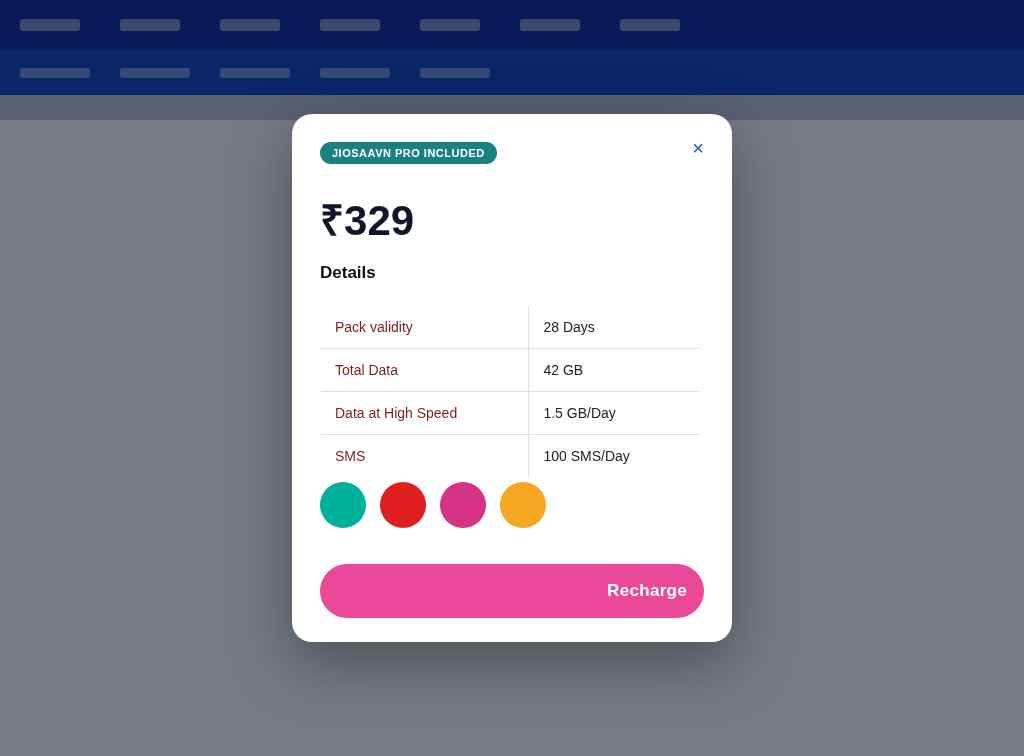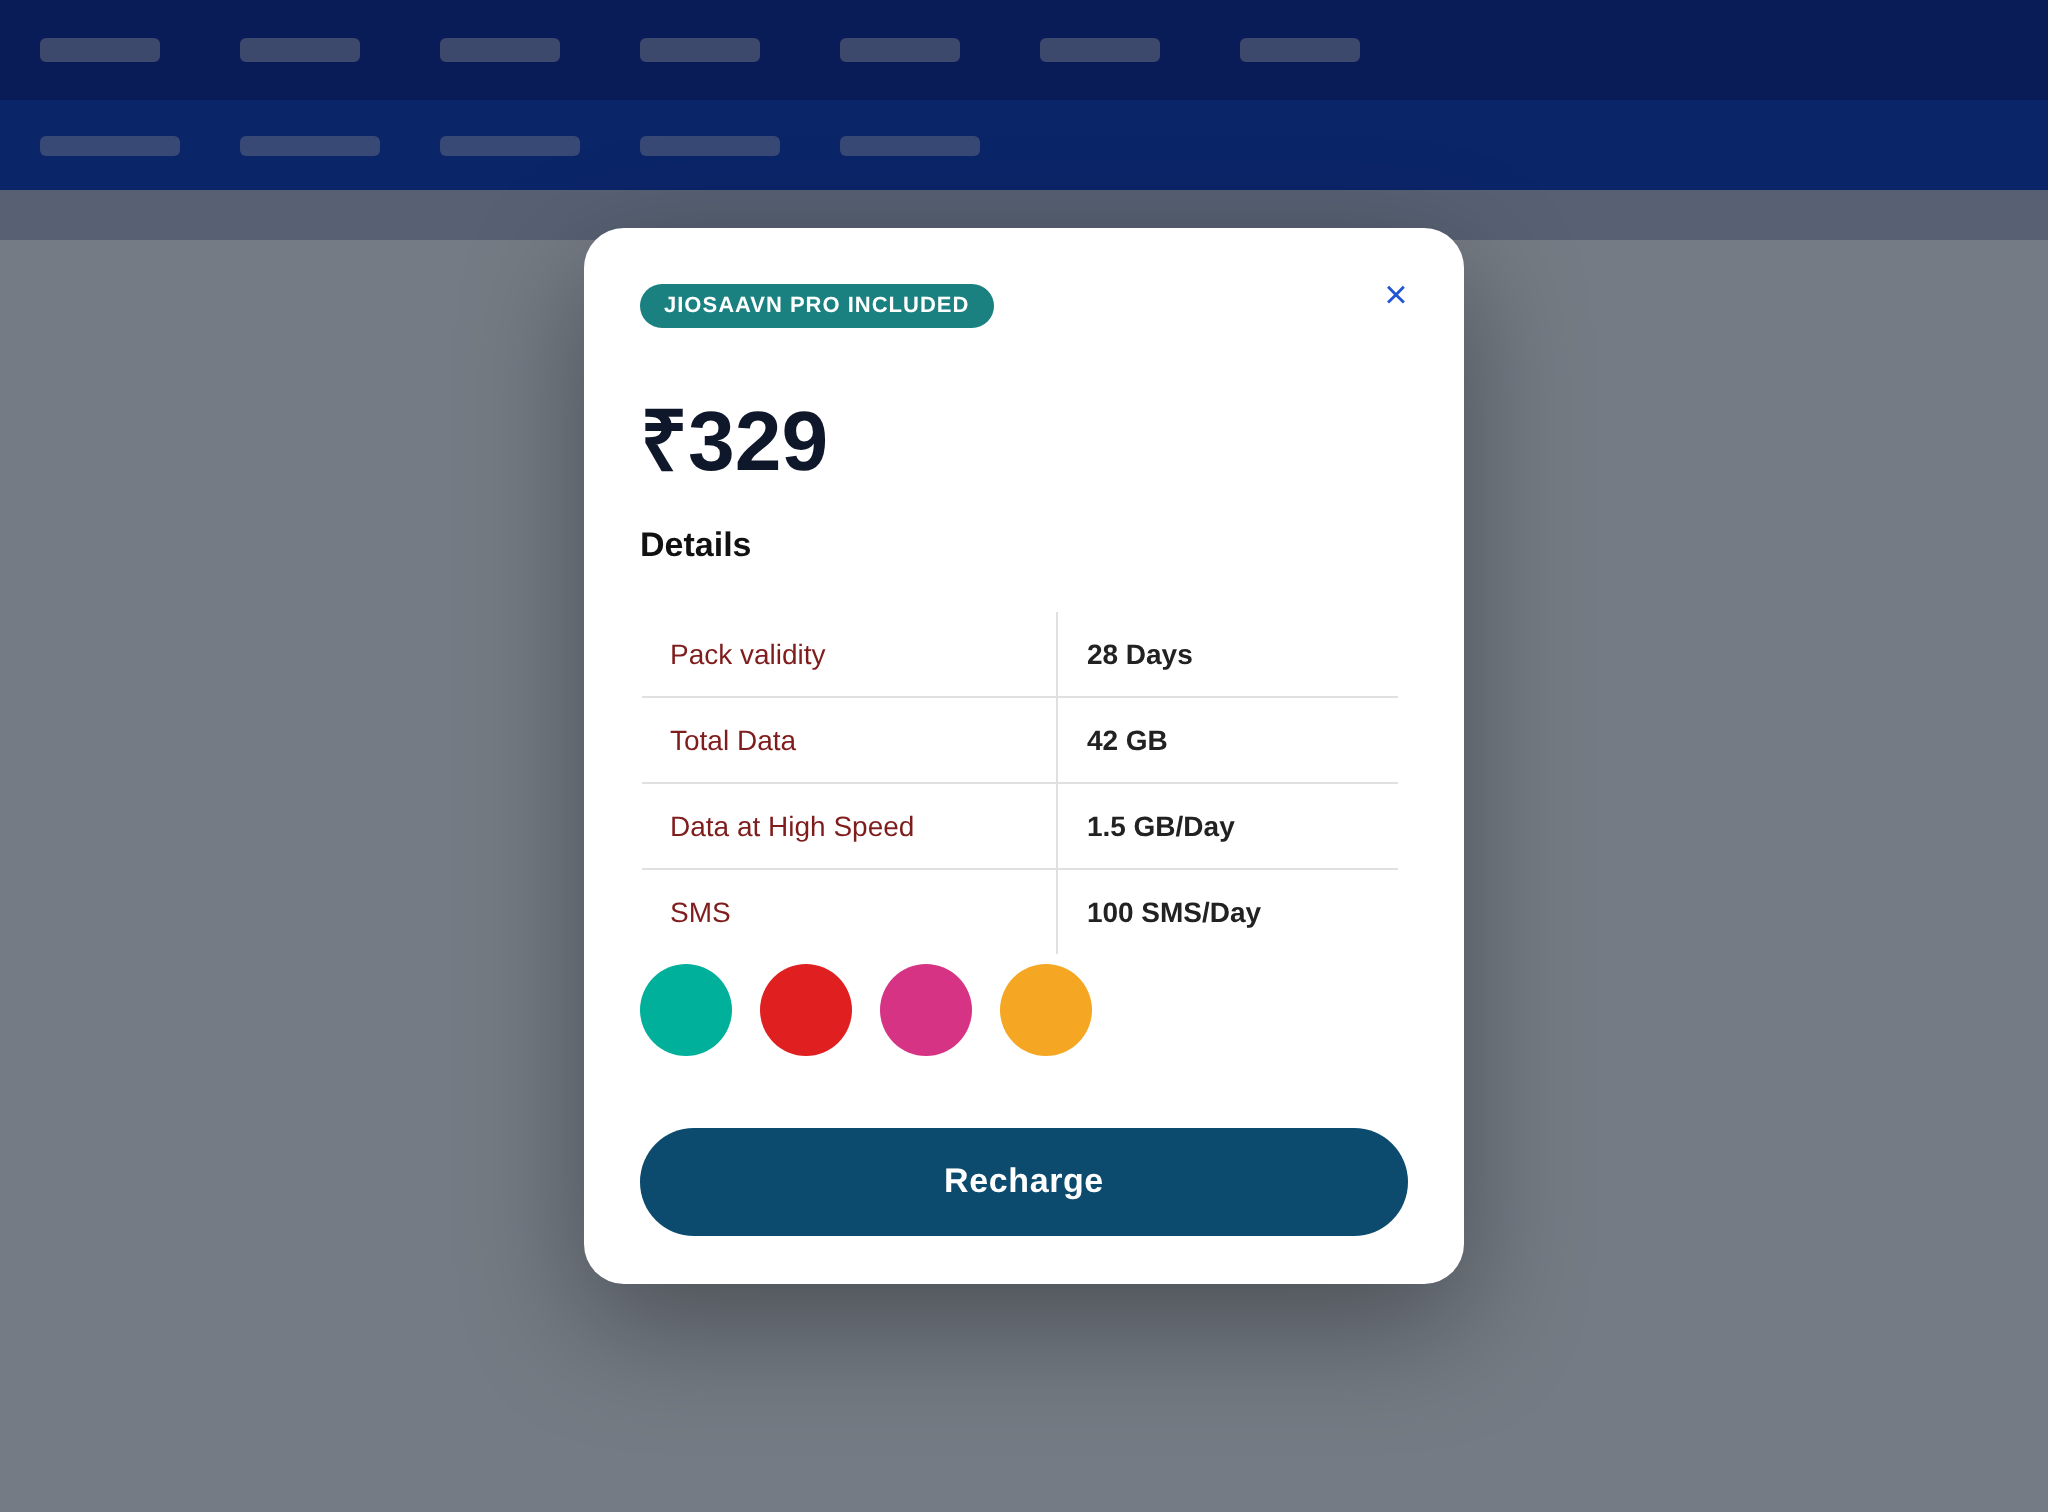--- a/index.html
+++ b/index.html
@@ -171,21 +171,21 @@
       vertical-align: middle;
     }
 
     table.details-table td:first-child {
       width: 55%;
       color: #7f1d1d;
     }
 
     table.details-table td:last-child {
       color: #222222;
-      font-weight: 700;
+      font-weight: 400;
       border-left: 1px solid #e0e0e0;
     }
 
     .subscriptions-section {
       margin-top: 4px;
     }
 
     .subscriptions-title {
       font-size: 17px;
       font-weight: 700;
@@ -204,30 +204,31 @@
       height: 46px;
       border-radius: 50%;
       display: flex;
       align-items: center;
       justify-content: center;
     }
 
     
     .recharge-btn {
       width: 100%;
-      background: #0c4a6e;
+      background: #ec4899;
       color: #ffffff;
       border: none;
       border-radius: 40px;
       padding: 17px;
       font-size: 17px;
       font-weight: 700;
       cursor: pointer;
       margin-top: 18px;
       letter-spacing: 0.3px;
+      text-align: right;
     }
   </style>
 </head>
 <body>
 
 <div class="bg"></div>
 
 <div class="bg-top-nav">
   <div class="bg-top-nav-item"></div>
   <div class="bg-top-nav-item"></div>

